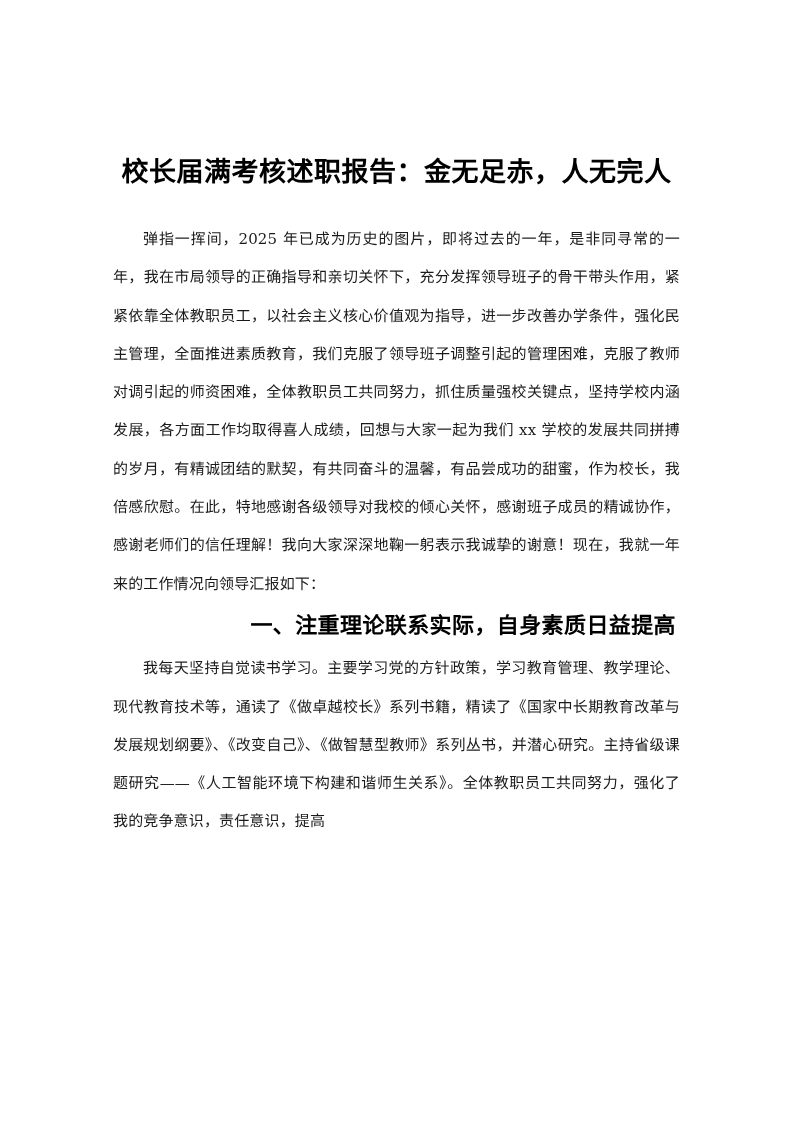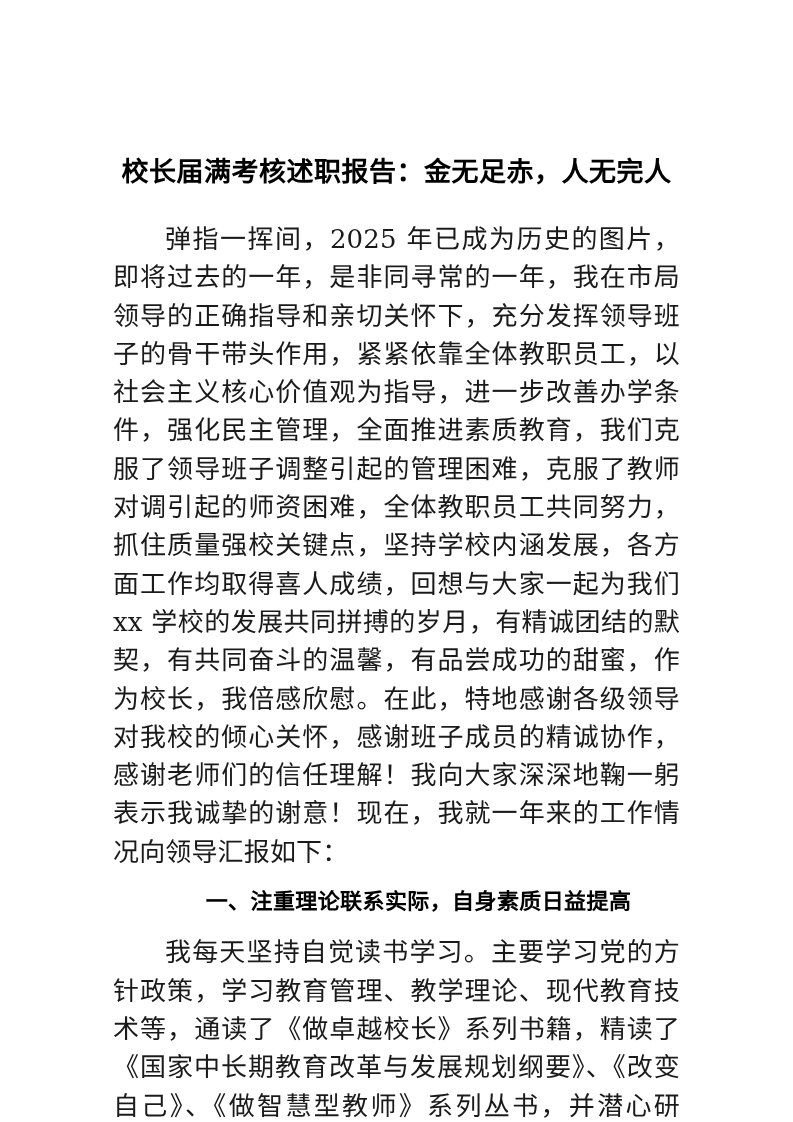--- a/index.html
+++ b/index.html
@@ -38,42 +38,42 @@
     padding-top: 153px;
     white-space: nowrap;
   }
 
   .body-block {
     padding-top: 29px;
   }
 
   p.para {
     font-family: "DejaVu Serif", "Liberation Serif", serif;
-    font-size: 26px;
+    font-size: 15px;
     line-height: 38.3px;
     color: #1a1a1a;
     text-align: justify;
     text-align-last: left;
     text-justify: inter-ideograph;
     margin: 0;
     text-indent: 2em;
     letter-spacing: 0.15px;
     word-break: break-all;
   }
 
   h2.section-heading {
     font-family: "DejaVu Sans", "Liberation Sans", sans-serif;
     font-weight: bold;
     font-size: 22px;
     line-height: 38.3px;
     color: #000000;
-    margin: 12px;
+    margin: 4px;
     text-indent: 2em;
     letter-spacing: 0.4px;
-    text-align: center;
+    text-align: right;
     white-space: nowrap;
   }
 </style>
 </head>
 <body>
 
 <div class="page">
   <div class="content">
 
     <h1 class="doc-title">校长届满考核述职报告：金无足赤，人无完人</h1>

